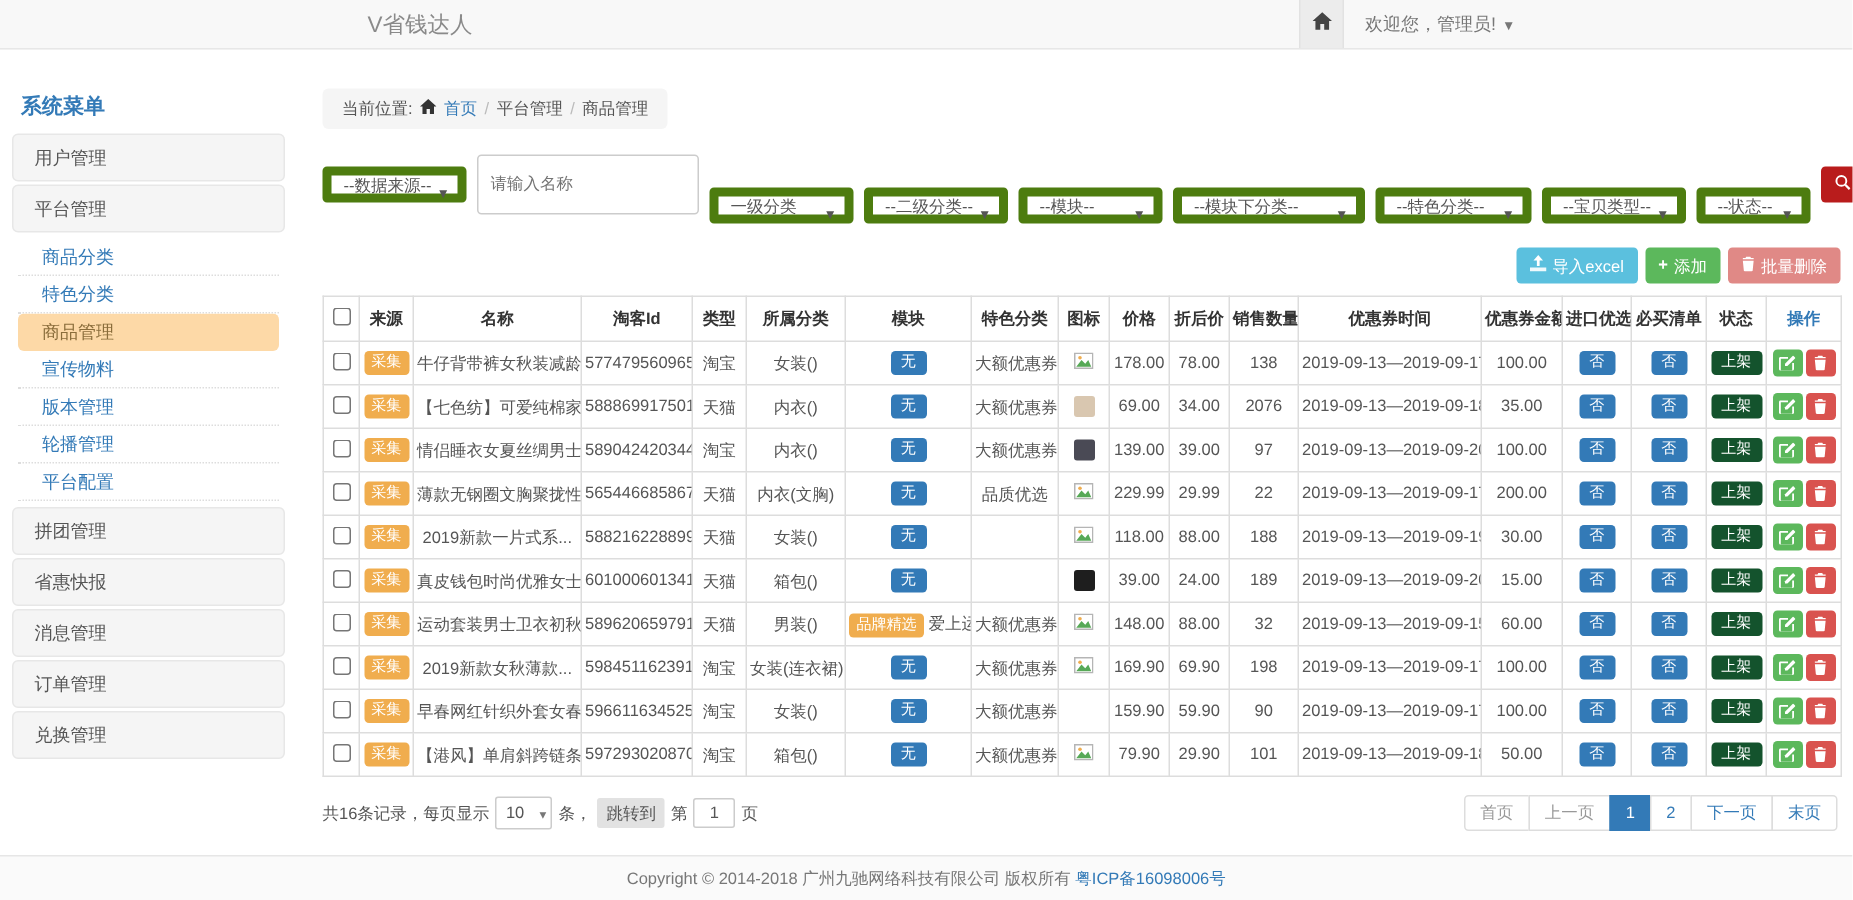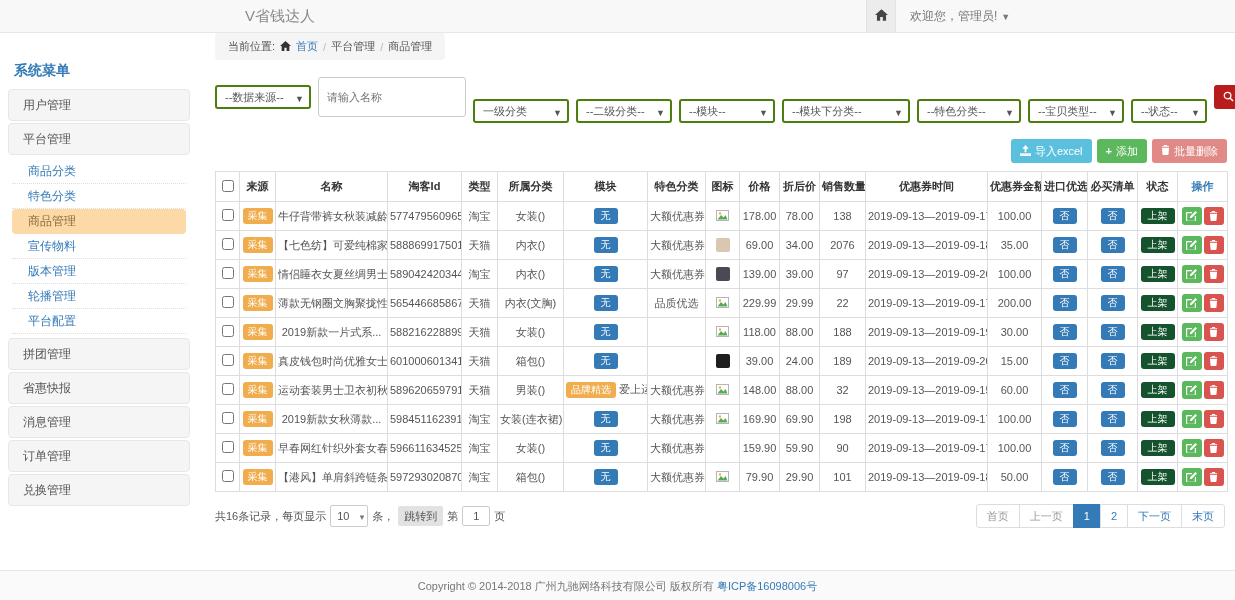--- a/index.html
+++ b/index.html
@@ -16,27 +16,27 @@
   .welcome { font-size:12px; color:#777; padding-left:14px; cursor:pointer; white-space:nowrap; }
   .caret { font-size:9px; color:#777; margin-left:4px; }
   
   .sidebar { position:absolute; left:8px; top:55px; width:182px; max-height:515px; overflow:hidden; }
   .sb-title { color:#337ab7; font-weight:bold; font-size:14px; padding:7px 6px 9px 6px; }
   .sb-group { background:#f5f5f5; border:1px solid #e7e7e7; border-radius:4px; padding:8px 14px; font-size:12px; color:#555; margin-bottom:2px; cursor:pointer; line-height:14px; }
   .sb-sub { background:#fff; padding:2px 4px; margin-bottom:2px; }
   .sb-sub-item { font-size:12px; color:#337ab7; padding:5px 8px 5px 16px; border-bottom:1px dotted #ddd; cursor:pointer; line-height:14px; }
   .sb-sub-item.active { background:#fdd9a7; border-radius:4px; color:#8a6d3b; border-bottom:1px solid transparent; }
   
-  .main { position:absolute; left:215px; top:33px; width:1012px; }
+  .main { position:absolute; left:215px; top:59px; width:1012px; }
   .breadcrumb { display:inline-flex; align-items:center; gap:5px; background:#f5f5f5; border-radius:4px; padding:6px 13px; font-size:11px; color:#555; }
   .breadcrumb .link { color:#337ab7; cursor:pointer; }
   .breadcrumb .sep { color:#bbb; }
   
   .filters { margin-top:11px; display:flex; gap:7px; align-items:center; }
-  .f-select { position:relative; border:2px solid #4d7c0f; border-radius:3px; height:24px; background:#fff; font-size:11px; color:#555; display:flex; align-items:center; padding:0 28px 0 8px; cursor:pointer; white-space:nowrap; }
+  .f-select { position:relative; border:6px solid #4d7c0f; border-radius:3px; height:24px; background:#fff; font-size:11px; color:#555; display:flex; align-items:center; padding:0 28px 0 8px; cursor:pointer; white-space:nowrap; }
   .f-select .caret { position:absolute; right:5px; top:7px; color:#555; }
   .f-input { border:1px solid #ccc; border-radius:3px; height:40px; font-size:11px; color:#555; padding:0 8px; font-family:inherit; }
   .btn { border:none; border-radius:3px; height:24px; color:#fff; font-size:11px; padding:0 9px; display:inline-flex; align-items:center; gap:4px; cursor:pointer; font-family:inherit; }
   .btn-primary { background:#b91c1c;gap:32px; }
   .btn-info { background:#5bc0de; }
   .btn-success { background:#5cb85c; }
   .btn-danger-soft { background:#e08986; }
   
   .toolbar { margin-top:16px; display:flex; justify-content:flex-end; gap:5px; }
   

